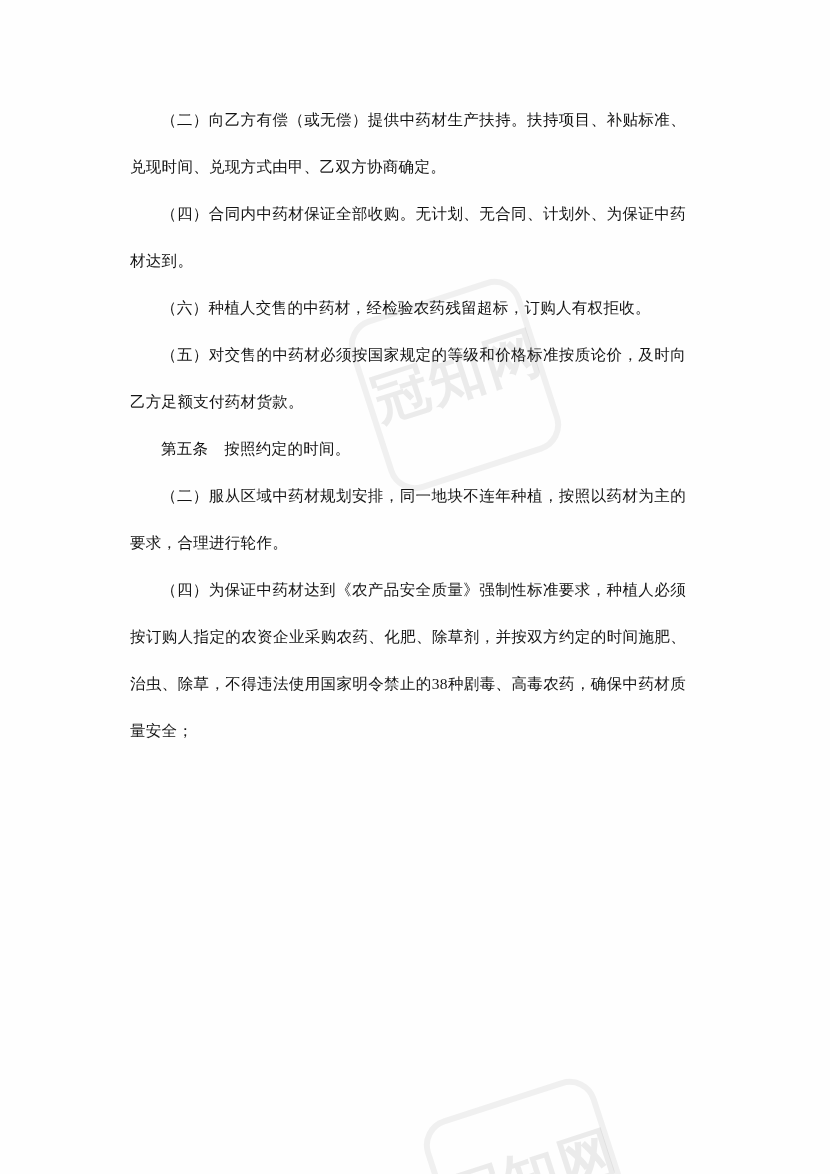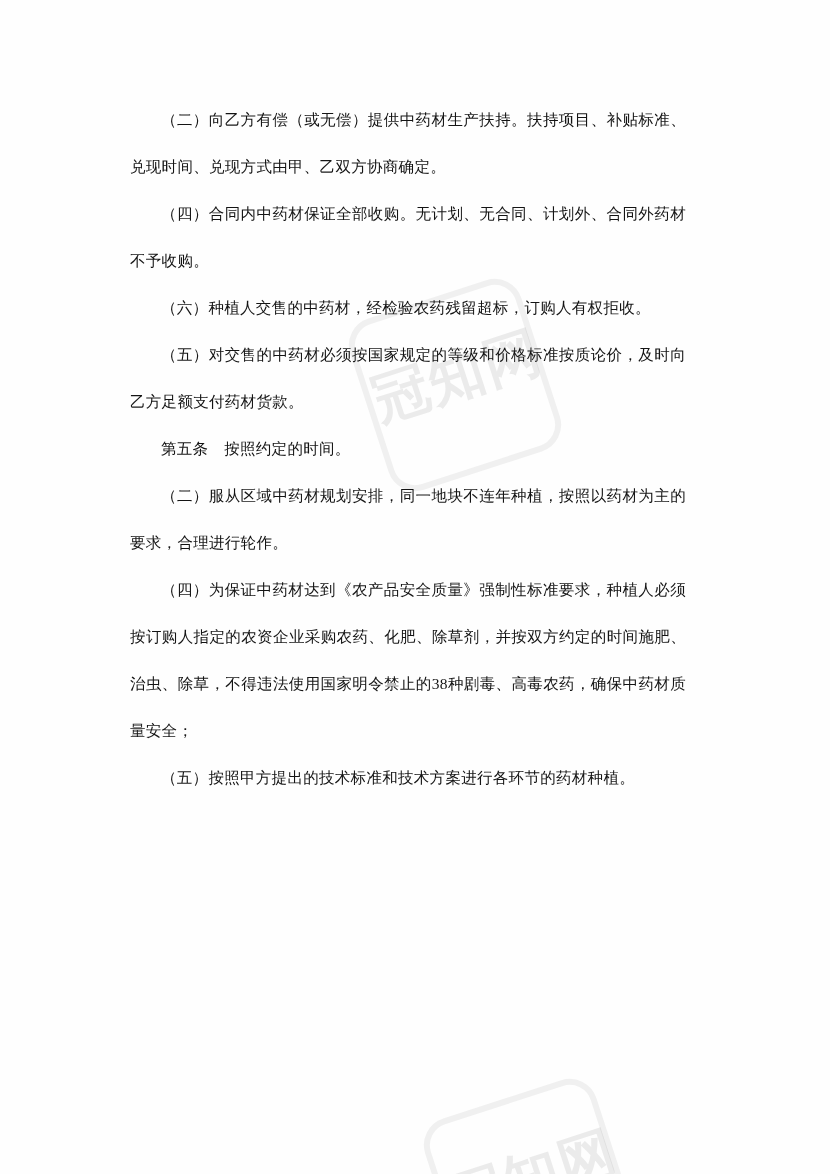--- a/index.html
+++ b/index.html
@@ -82,22 +82,21 @@
     <span class="wm-text">冠知网</span>
   </div>
 
   <div class="watermark wm-2">
     <span class="wm-box"></span>
     <span class="wm-text">冠知网</span>
   </div>
 
   <div class="content">
     <p class="para">（二）向乙方有偿（或无偿）提供中药材生产扶持。扶持项目、补贴标准、兑现时间、兑现方式由甲、乙双方协商确定。</p>
-    <p class="para">（四）合同内中药材保证全部收购。无计划、无合同、计划外、合同外药材不予收购。</p>
+    <p class="para">（四）合同内中药材保证全部收购。无计划、无合同、计划外、为保证中药材达到。</p>
     <p class="para">（六）种植人交售的中药材，经检验农药残留超标，订购人有权拒收。</p>
     <p class="para">（五）对交售的中药材必须按国家规定的等级和价格标准按质论价，及时向乙方足额支付药材货款。</p>
     <p class="para">第五条　按照约定的时间。</p>
     <p class="para">（二）服从区域中药材规划安排，同一地块不连年种植，按照以药材为主的要求，合理进行轮作。</p>
     <p class="para">（四）为保证中药材达到《农产品安全质量》强制性标准要求，种植人必须按订购人指定的农资企业采购农药、化肥、除草剂，并按双方约定的时间施肥、治虫、除草，不得违法使用国家明令禁止的38种剧毒、高毒农药，确保中药材质量安全；</p>
-    <p class="para">（五）按照甲方提出的技术标准和技术方案进行各环节的药材种植。</p>
   </div>
 
 </div>
 
 </body></html>

